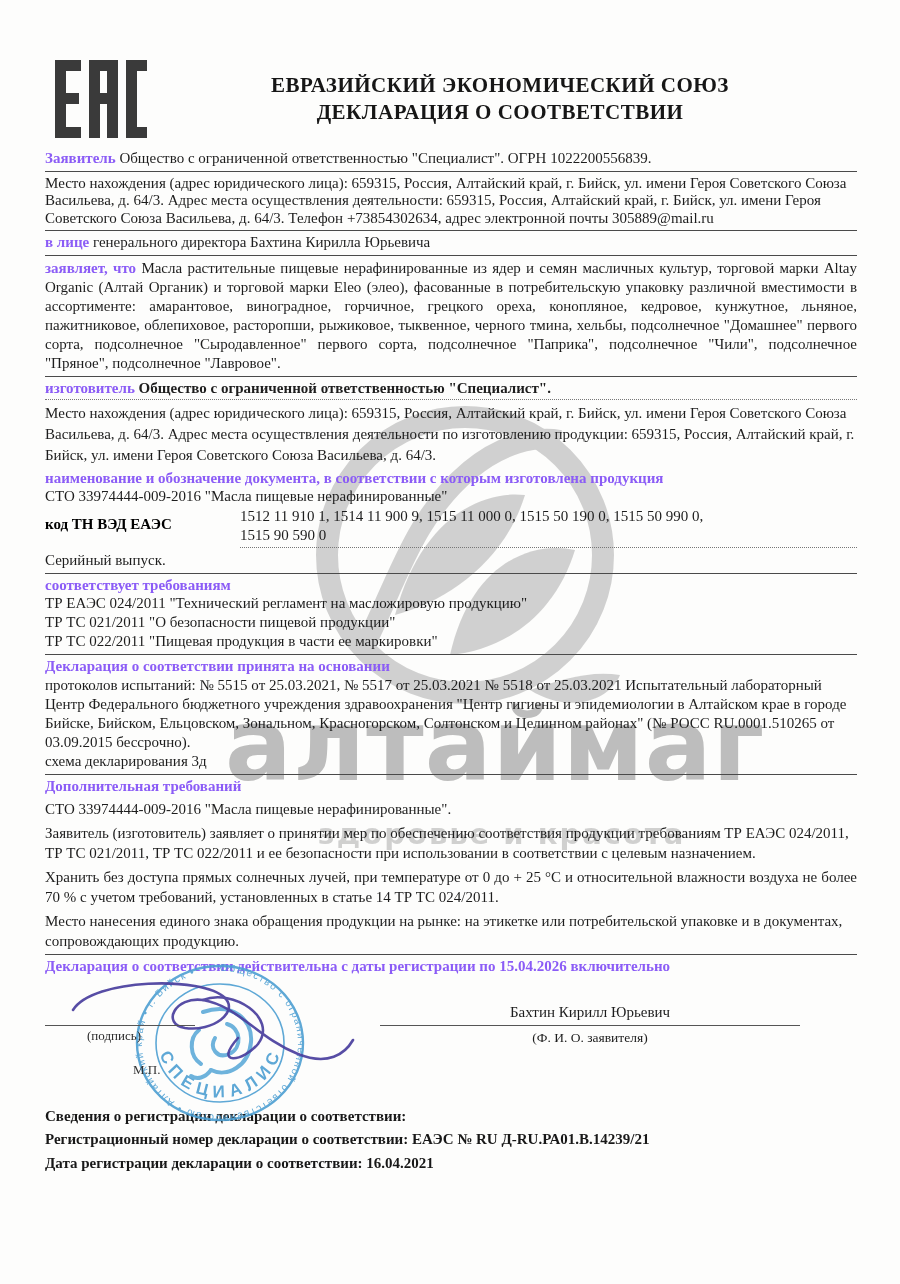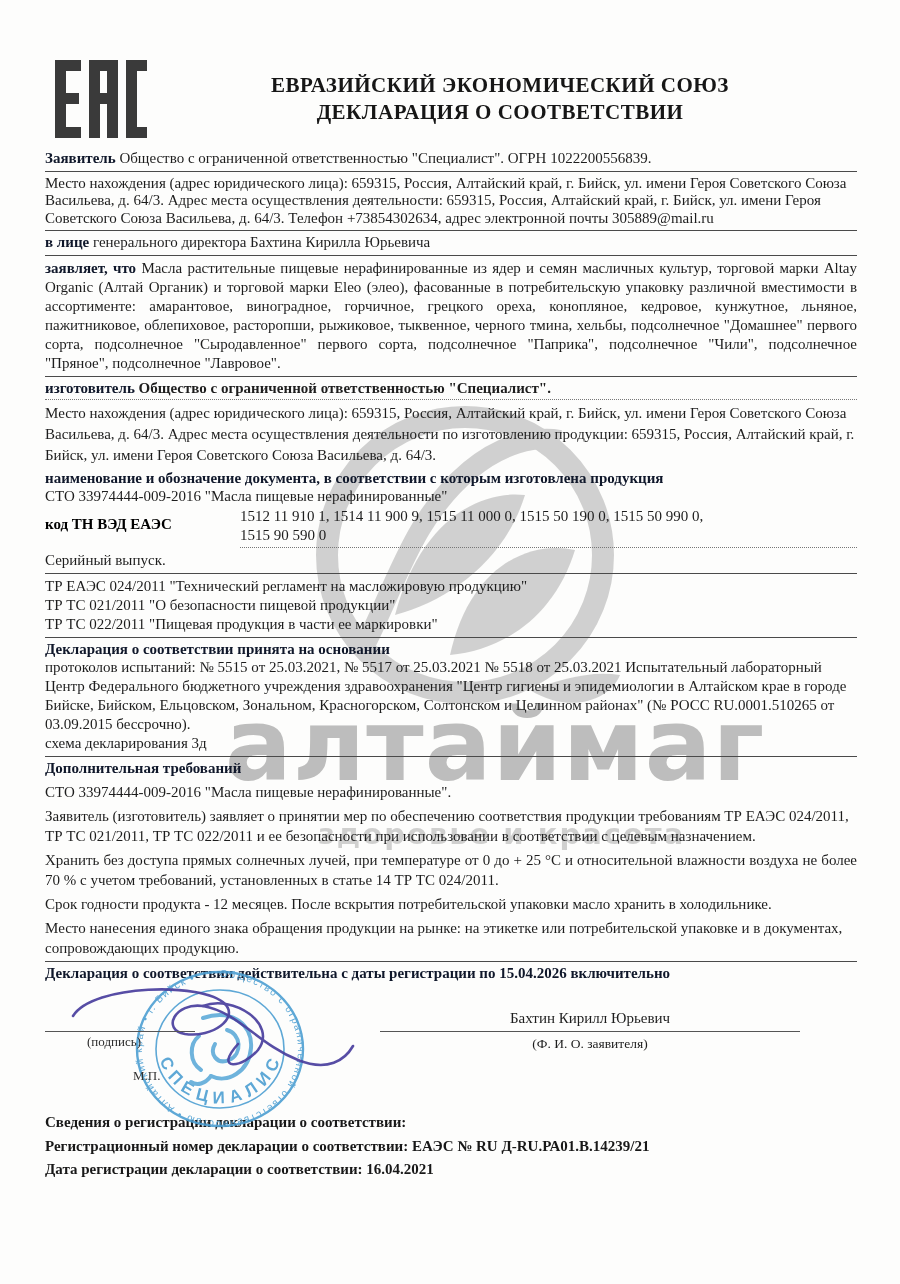--- a/index.html
+++ b/index.html
@@ -11,21 +11,21 @@
   
   #eac-logo{position:absolute;left:55px;top:60px;}
   .title-wrap{position:absolute;left:160px;right:60px;top:72px;text-align:center;}
   .title-line{font-weight:bold;font-size:21px;letter-spacing:.5px;line-height:27px;color:#161616;}
   
   .content{position:absolute;left:45px;width:812px;top:150px;}
   .content p{margin:0;font-size:15px;line-height:17.5px;}
   .rule{border-bottom:1px solid #4a4a4a;padding-bottom:3px;margin-bottom:3px!important;}
   .rule-dot{border-bottom:1px dotted #777;padding-bottom:2px;margin-bottom:3px!important;font-weight:bold;}
   .jst{text-align:justify;}
-  b{color:#0f172a;}
+  b{color:#8b5cf6;}
   .airy{line-height:21px!important;}
   .mid{line-height:19px!important;}
   .loose{line-height:20px!important;}
   .gap-top{margin-top:4px!important;}
   .tnved-row{display:flex;align-items:flex-start;margin-top:2px;}
   .tnved-label{flex:0 0 195px;font-weight:bold;font-size:15px;padding-top:9px;color:#000000;}
   .tnved-codes{flex:1;font-size:15px;line-height:19px;border-bottom:1px dotted #777;padding-bottom:2px;}
   
   .wm{position:absolute;pointer-events:none;}
   #wm-emblem{left:300px;top:400px;}
@@ -107,33 +107,33 @@
     <div class="tnved-row">
       <div class="tnved-label">код ТН ВЭД ЕАЭС</div>
       <div class="tnved-codes">
         <span>1512 11 910 1, 1514 11 900 9, 1515 11 000 0, 1515 50 190 0, 1515  50 990 0,</span><br>
         <span>1515 90 590 0</span>
       </div>
     </div>
 
     <p class="rule gap-top">Серийный выпуск.</p>
 
+    <p><b>соответствует требованиям</b></p>
     <p class="mid">ТР ЕАЭС 024/2011 "Технический регламент на масложировую продукцию"</p>
     <p class="mid">ТР ТС 021/2011 "О безопасности пищевой продукции"</p>
     <p class="rule mid">ТР ТС 022/2011 "Пищевая продукция в части ее маркировки"</p>
 
     <p><b>Декларация о соответствии принята на основании</b></p>
     <p class="mid">протоколов испытаний: № 5515 от 25.03.2021, № 5517 от 25.03.2021 № 5518 от 25.03.2021 Испытательный лабораторный  Центр Федерального бюджетного учреждения здравоохранения "Центр гигиены и эпидемиологии в Алтайском крае в городе Бийске, Бийском, Ельцовском, Зональном, Красногорском, Солтонском и Целинном районах" (№ РОСС  RU.0001.510265 от 03.09.2015 бессрочно).</p>
     <p class="rule mid">схема декларирования 3д</p>
 
     <p><b>Дополнительная требований</b></p>
     <p class="loose gap-top">СТО 33974444-009-2016 "Масла пищевые нерафинированные".</p>
     <p class="loose gap-top">Заявитель (изготовитель) заявляет о принятии мер по обеспечению соответствия продукции требованиям ТР ЕАЭС 024/2011, ТР ТС 021/2011, ТР ТС 022/2011 и ее безопасности при использовании в соответствии с целевым назначением.</p>
     <p class="loose gap-top jst">Хранить без доступа прямых солнечных лучей, при температуре от 0 до + 25 °С и относительной влажности воздуха не более 70 % с учетом требований, установленных в статье 14 ТР ТС 024/2011.</p>
-    <p class="loose gap-top jst">Срок годности продукта - 12 месяцев. После вскрытия потребительской упаковки масло хранить в холодильнике.</p>
     <p class="rule loose gap-top">Место нанесения единого знака обращения продукции на рынке: на этикетке или потребительской упаковке и в документах, сопровождающих продукцию.</p>
 
     <p><b>Декларация о соответствии действительна с даты регистрации по 15.04.2026 включительно</b></p>
 
     <div class="sig-area">
 
       <svg id="stamp" width="210" height="185" viewBox="0 0 210 185" opacity="0.9">
         <defs>
           <path id="outerCircle" d="M105,17 a78,72 0 1 1 -0.1,0"></path>
           <path id="innerArc" d="M45,100 A62,58 0 0 0 165,100"></path>

